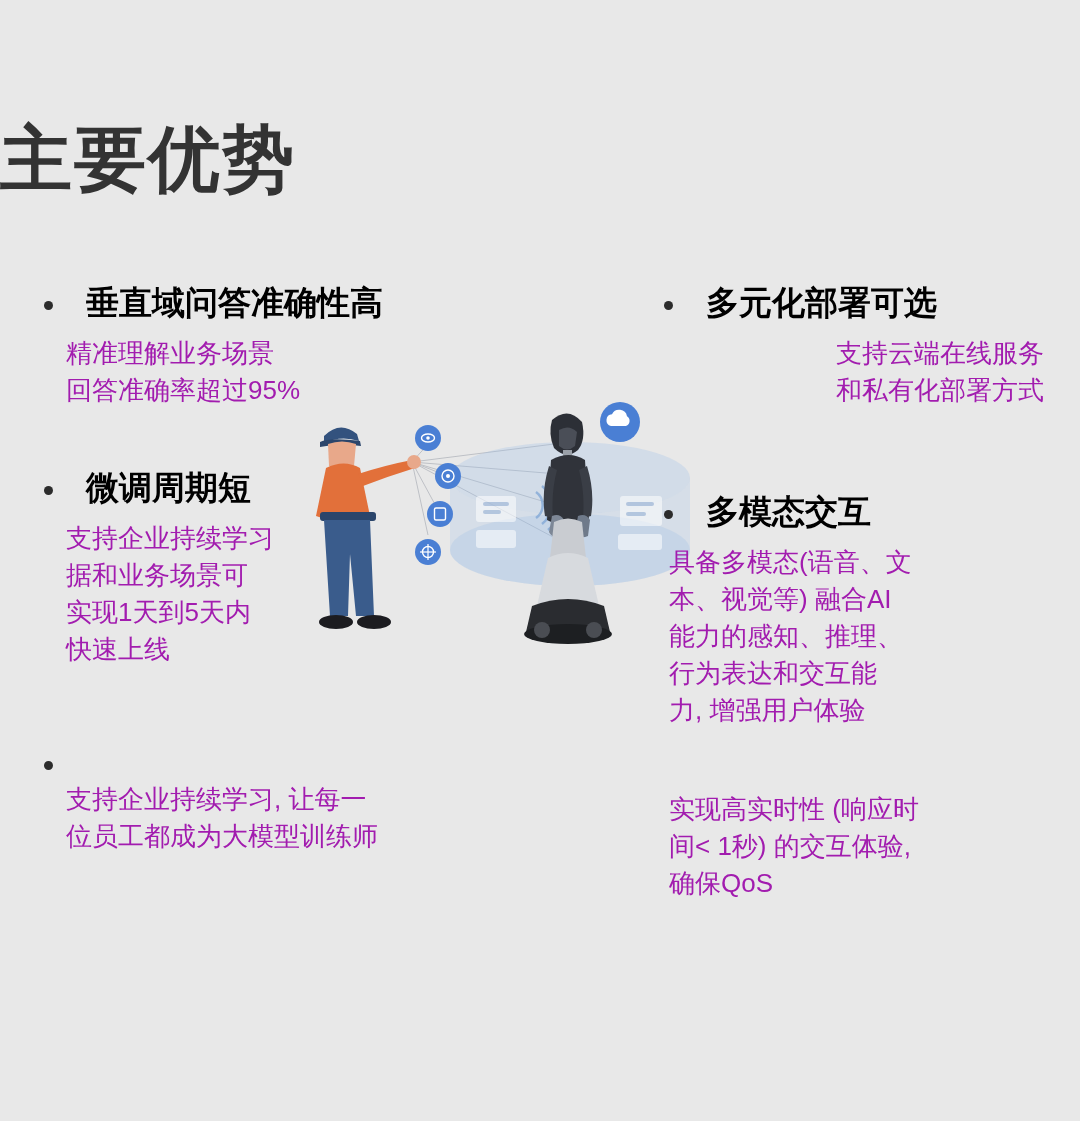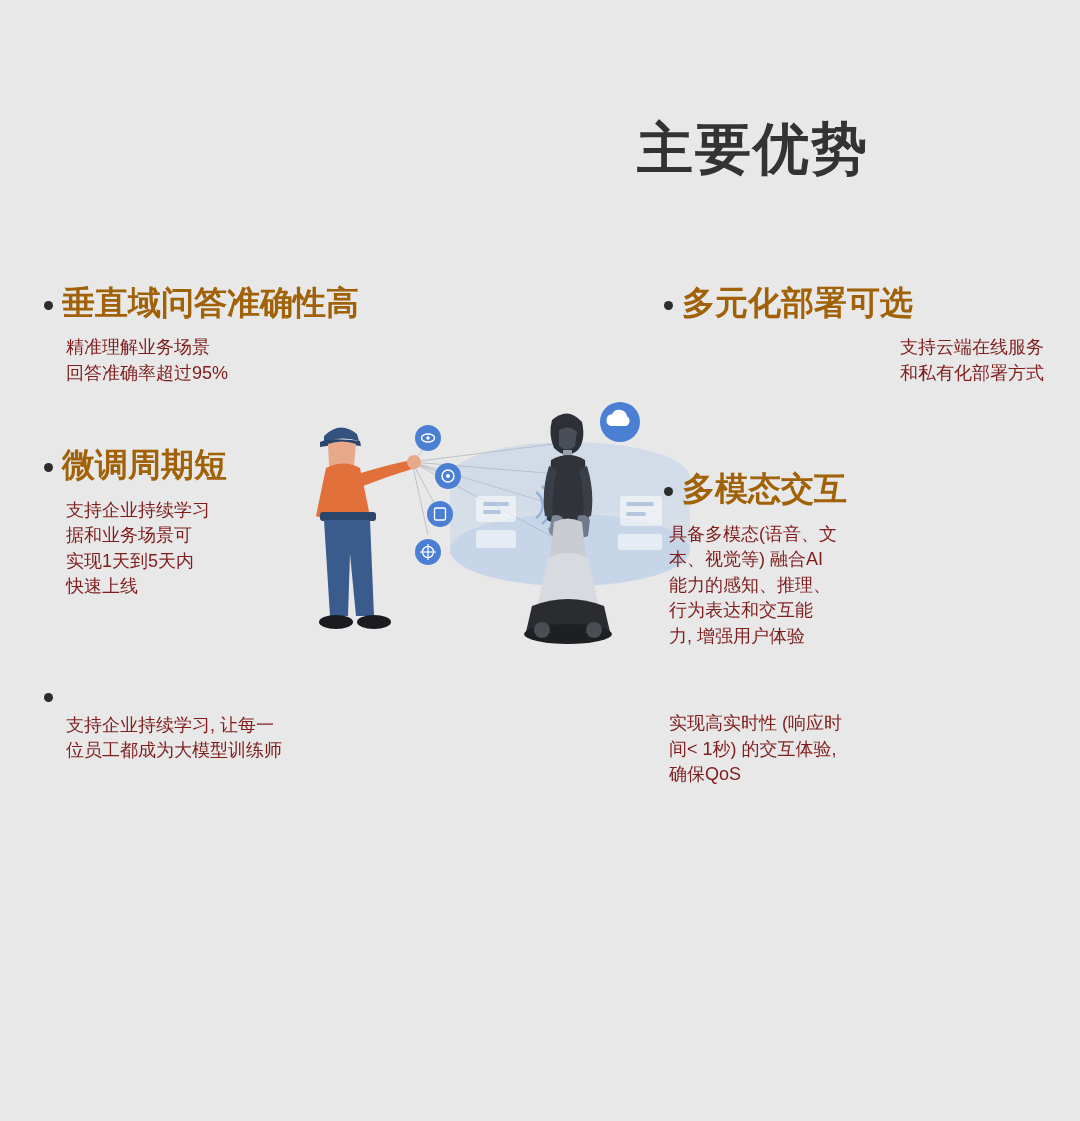--- a/index.html
+++ b/index.html
@@ -17,58 +17,59 @@
   }
   .slide {
     position: absolute;
     inset: 0;
   }
   .title {
     position: absolute;
     top: 112px;
     left: 0;
     width: 869px;
-    text-align: right;
-    font-size: 56px;
+    text-align: left;
+    font-size: 72px;
     font-weight: bold;
     letter-spacing: 2px;
     color: #333333;
   }
 
   
   .col {
     position: absolute;
     top: 282px;
   }
   .col-left { left: 44px; width: 430px; }
   .col-right { left: 664px; width: 380px; }
 
   .item { margin-bottom: 0; }
 
   .item-head {
     display: flex;
     align-items: flex-start;
     font-size: 33px;
     font-weight: bold;
-    color: #a16207;
+    color: #000000;
     line-height: 1.28;
+    gap: 24px;
   }
   .bullet-dot {
     flex: 0 0 auto;
     width: 9px;
     height: 9px;
     border-radius: 50%;
     background: #2c2c2c;
     margin-top: 19px;
     margin-right: 9px;
   }
   .item-body {
-    font-size: 18px;
+    font-size: 26px;
     line-height: 1.42;
-    color: #7f1d1d;
+    color: #a21caf;
     margin-top: 11px;
     margin-left: 22px;
     white-space: pre-line;
   }
   .col-right .item-body { margin-left: 5px; }
 
   
   .col-left .item:nth-child(1) { margin-bottom: 58px; }
   .col-left .item:nth-child(2) { margin-bottom: 74px; }
   .col-right .item:nth-child(1) { margin-bottom: 82px; text-align: right; }

